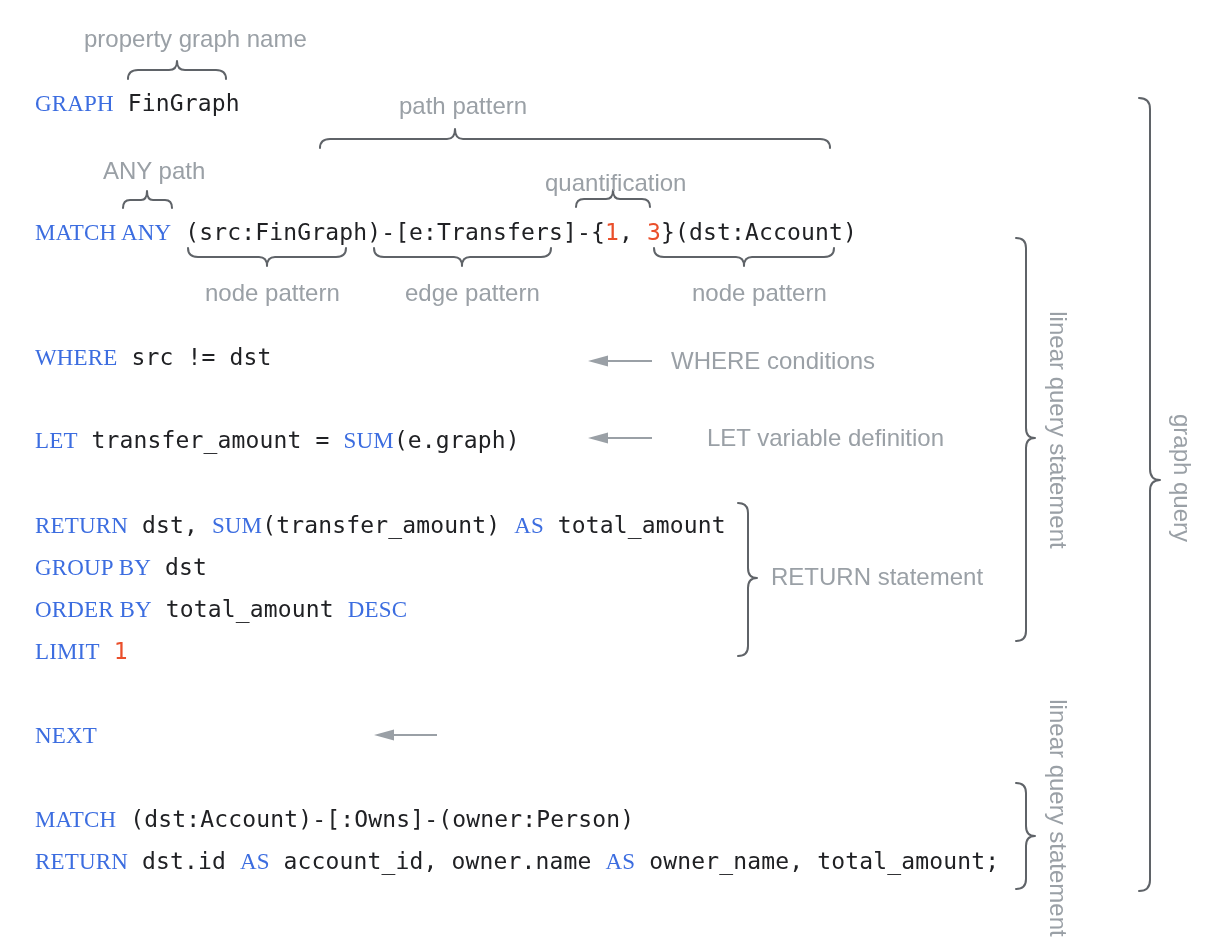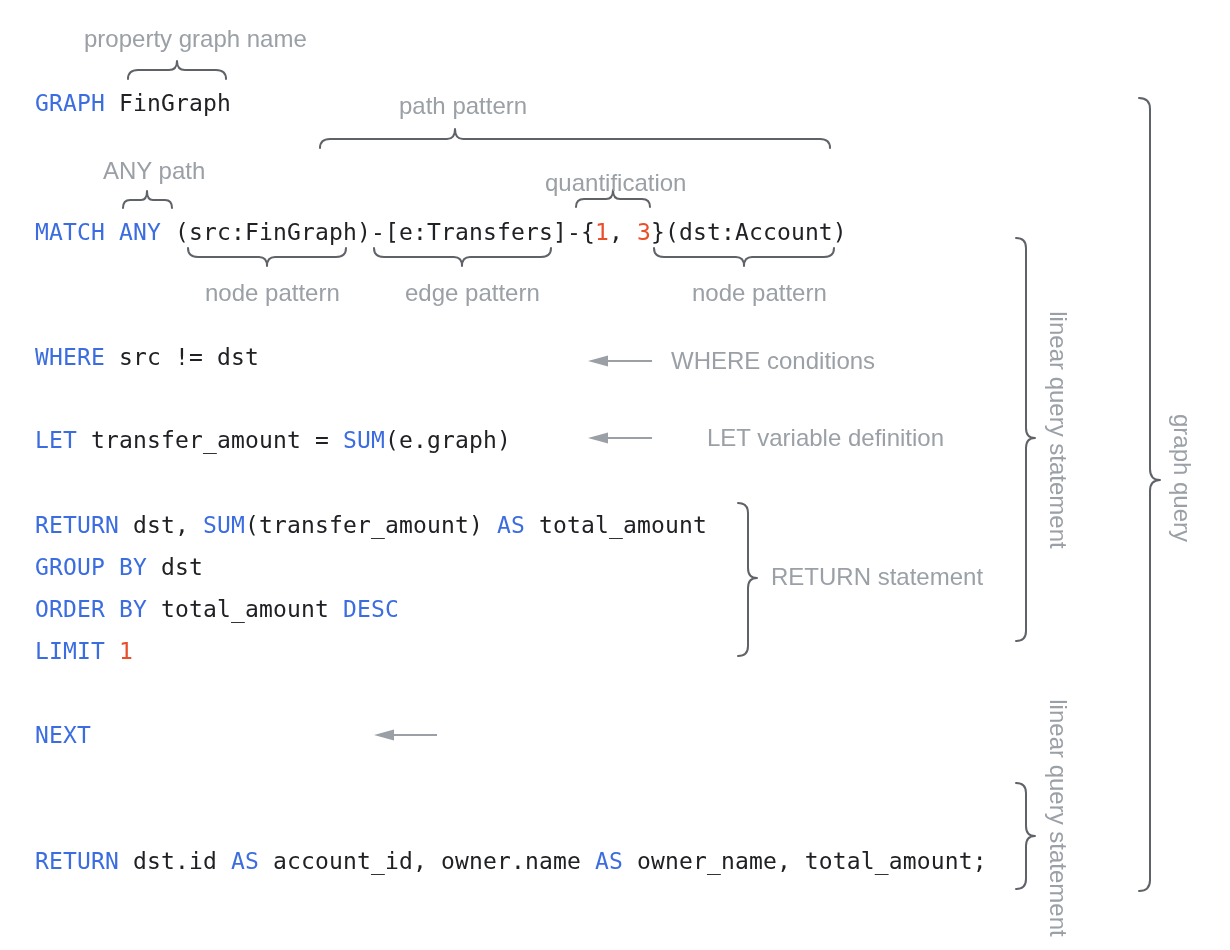--- a/index.html
+++ b/index.html
@@ -9,21 +9,21 @@
   }
   .overlay{position:absolute;left:0;top:0;width:1230px;height:950px;pointer-events:none;}
   .brace{fill:none;stroke:var(--brace);stroke-width:2;stroke-linecap:round;stroke-linejoin:round;}
   .arrow-line{fill:none;stroke:var(--arrow);stroke-width:2;}
   .arrow-head{fill:var(--arrow);stroke:none;}
   .code{
     position:absolute;left:35px;white-space:pre;
     font-family:"DejaVu Sans Mono","Liberation Mono",monospace;
     font-size:23px;letter-spacing:.15px;line-height:26px;color:var(--code);
   }
-  .tk-k{color:var(--keyword);}
+  .tk-k{color:var(--keyword);font-family:Liberation Serif, serif;}
   .tk-c{color:var(--code);text-align:center;}
   .tk-n{color:var(--number);}
   .lbl{
     position:absolute;color:var(--label);font-size:24px;line-height:24px;white-space:nowrap;
   }
   .v{writing-mode:vertical-rl;transform:translateY(-50%);}
   
   .L-graph{top:90px}.L-match1{top:219px}.L-where{top:344px}.L-let{top:427px}
   .L-return1{top:512px}.L-group{top:554px}.L-order{top:596px}.L-limit{top:638px}
   .L-next{top:722px}.L-match2{top:806px}.L-return2{top:848px}
@@ -80,20 +80,21 @@
 
   <div class="code L-graph"><span class="tk-k">GRAPH</span><span class="tk-c"> FinGraph</span></div>
   <div class="code L-match1"><span class="tk-k">MATCH ANY</span><span class="tk-c"> (src:FinGraph)-[e:Transfers]-{</span><span class="tk-n">1</span><span class="tk-c">, </span><span class="tk-n">3</span><span class="tk-c">}(dst:Account)</span></div>
   <div class="code L-where"><span class="tk-k">WHERE</span><span class="tk-c"> src != dst</span></div>
   <div class="code L-let"><span class="tk-k">LET</span><span class="tk-c"> transfer_amount = </span><span class="tk-k">SUM</span><span class="tk-c">(e.graph)</span></div>
   <div class="code L-return1"><span class="tk-k">RETURN</span><span class="tk-c"> dst, </span><span class="tk-k">SUM</span><span class="tk-c">(transfer_amount) </span><span class="tk-k">AS</span><span class="tk-c"> total_amount</span></div>
   <div class="code L-group"><span class="tk-k">GROUP BY</span><span class="tk-c"> dst</span></div>
   <div class="code L-order"><span class="tk-k">ORDER BY</span><span class="tk-c"> total_amount </span><span class="tk-k">DESC</span></div>
   <div class="code L-limit"><span class="tk-k">LIMIT</span><span class="tk-c"> </span><span class="tk-n">1</span></div>
   <div class="code L-next"><span class="tk-k">NEXT</span></div>
+  <div class="code L-match2"><span class="tk-k">MATCH</span><span class="tk-c"> (dst:Account)-[:Owns]-(owner:Person)</span></div>
   <div class="code L-return2"><span class="tk-k">RETURN</span><span class="tk-c"> dst.id </span><span class="tk-k">AS</span><span class="tk-c"> account_id, owner.name </span><span class="tk-k">AS</span><span class="tk-c"> owner_name, total_amount;</span></div>
 
   <div class="lbl lb-pgn">property graph name</div>
   <div class="lbl lb-pp">path pattern</div>
   <div class="lbl lb-any">ANY path</div>
   <div class="lbl lb-quant">quantification</div>
   <div class="lbl lb-np1">node pattern</div>
   <div class="lbl lb-ep">edge pattern</div>
   <div class="lbl lb-np2">node pattern</div>
   <div class="lbl lb-wc">WHERE conditions</div>

